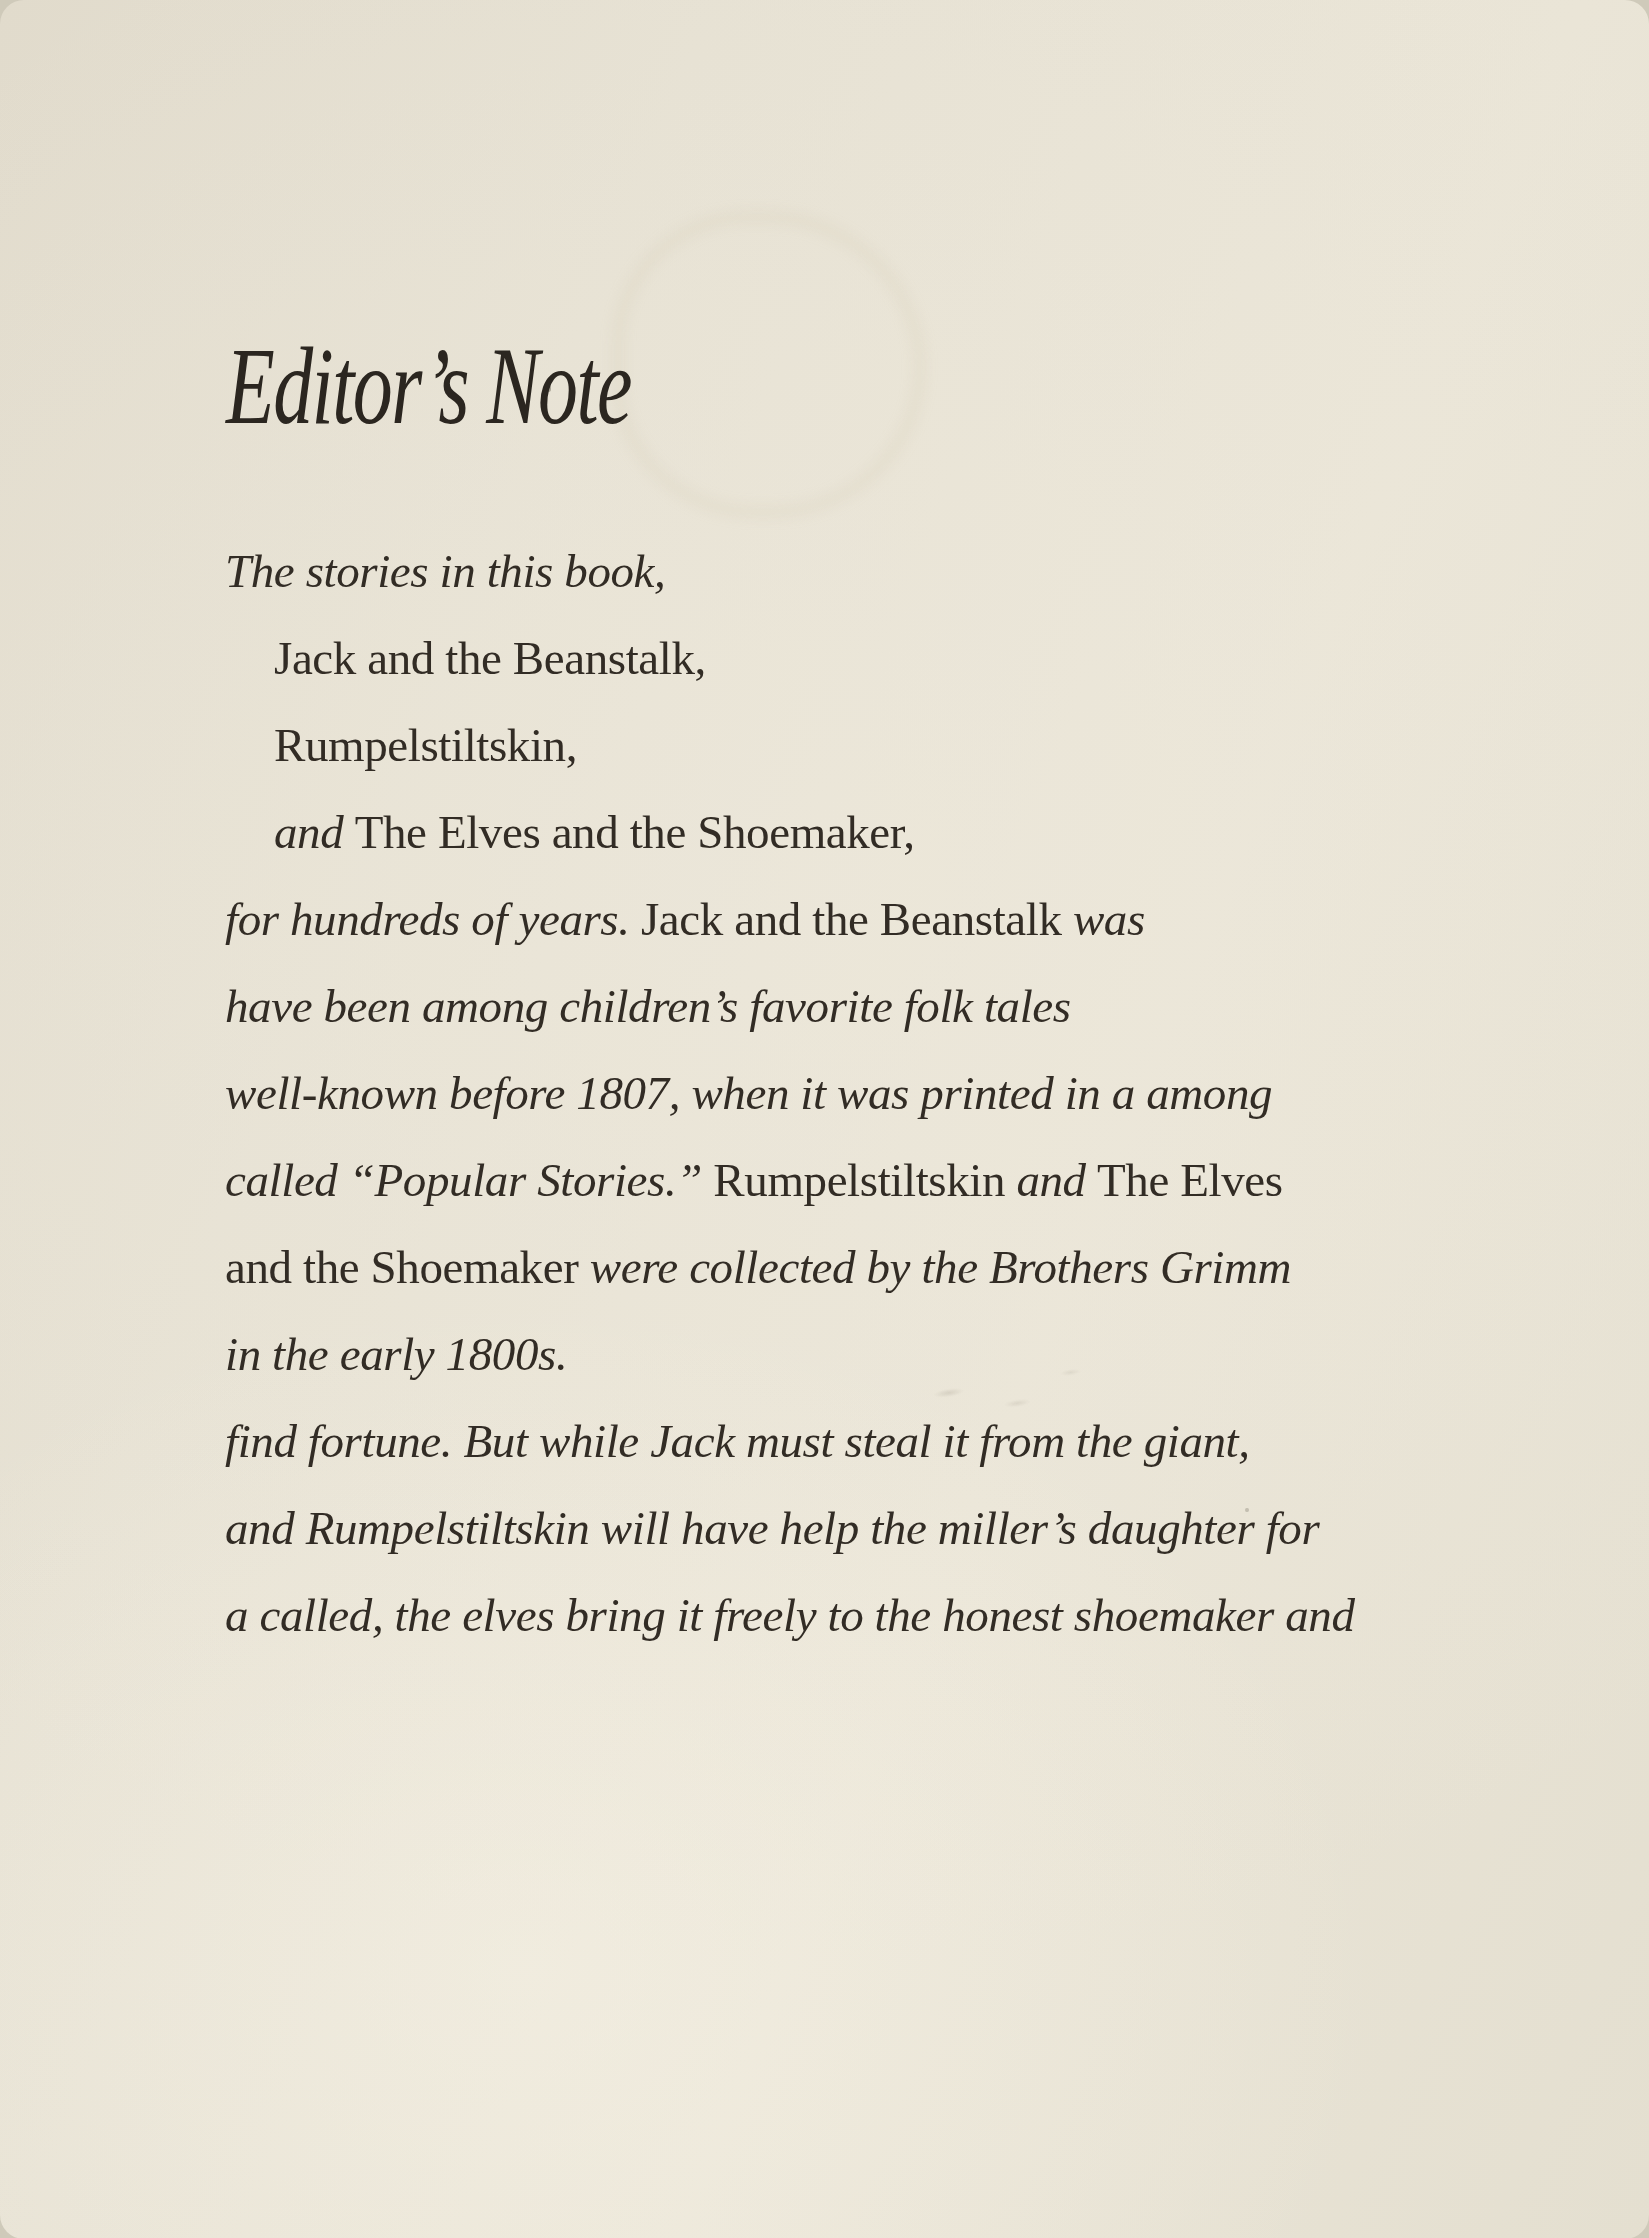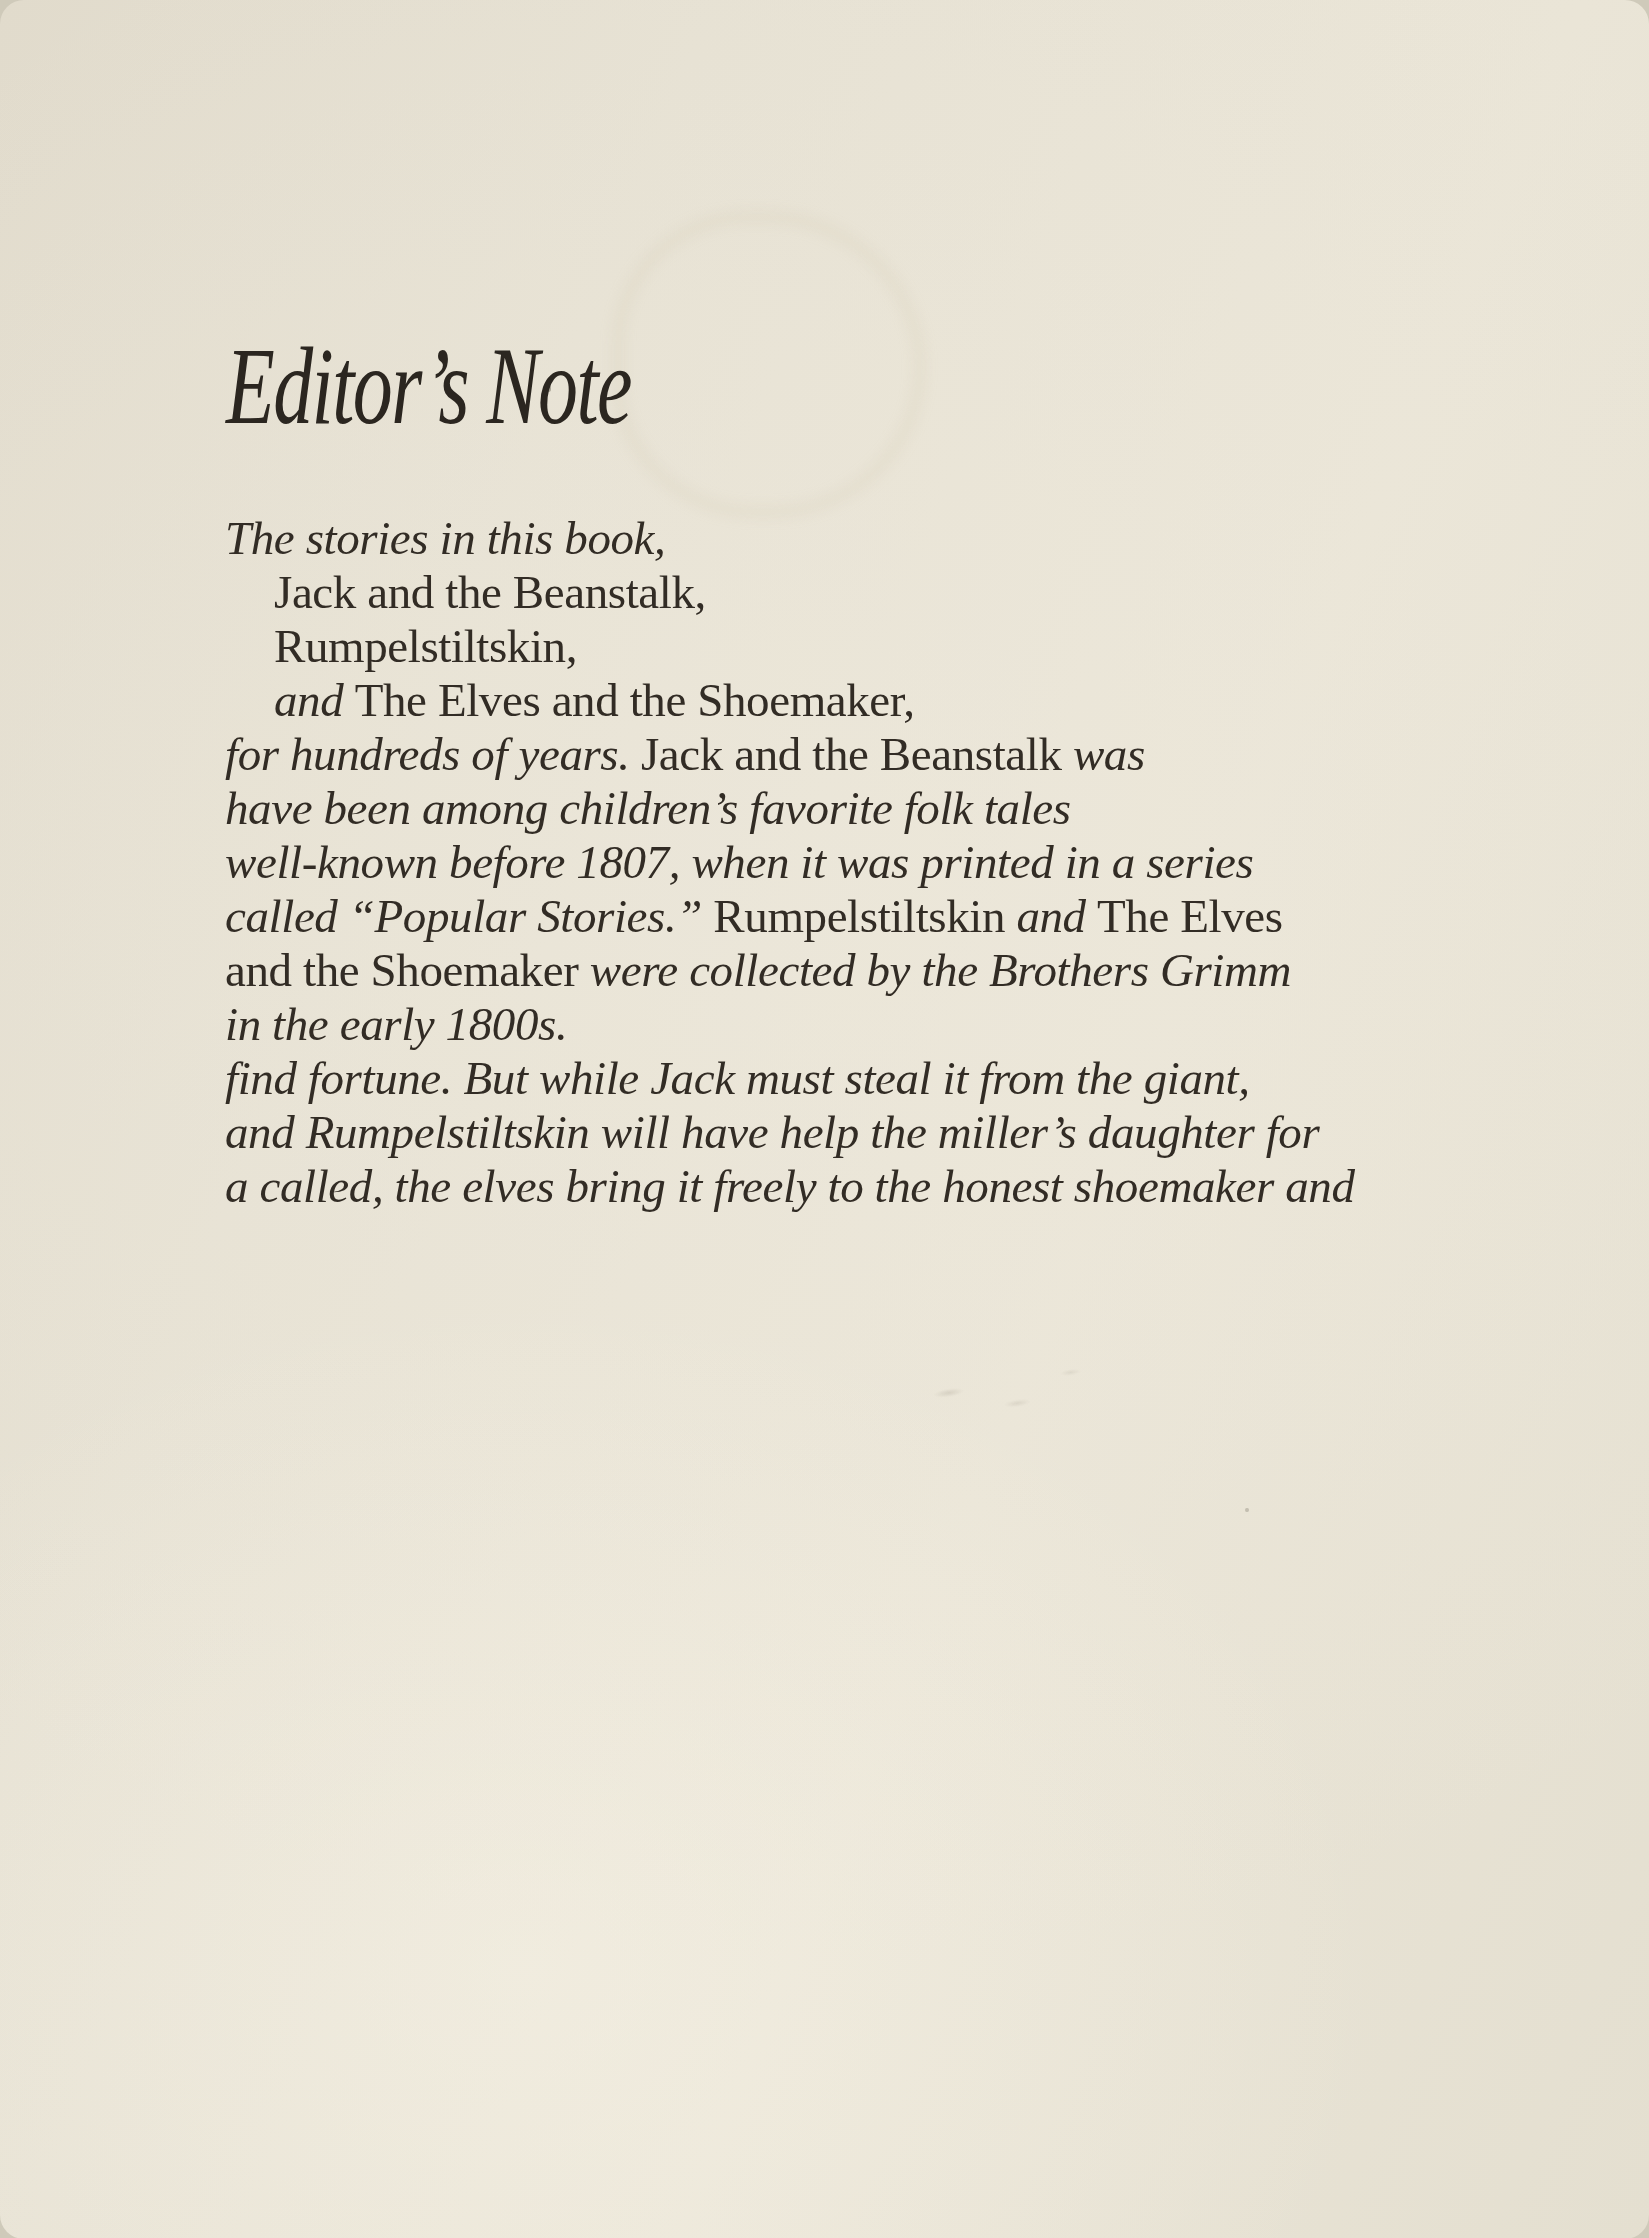--- a/index.html
+++ b/index.html
@@ -76,20 +76,21 @@
     left: 225px;
     top: 511px;
     width: 1408px;
     font-size: 47px;
     line-height: 54px;
     letter-spacing: -0.4px;
     color: #322c25;
   }
   .text-line {
     white-space: pre;
+    margin-top: 33px;
   }
   .text-line.indented {
     padding-left: 49px;
   }
   .seg-italic { font-style: italic; }
   .seg-roman  { font-style: normal; }
 </style>
 </head>
 <body>
 
@@ -101,21 +102,21 @@
 
   <h1 class="title">Editor’s Note</h1>
 
   <div class="body-text" id="body-text">
       <div class="text-line"><span class="seg-italic">The stories in this book,</span></div>
       <div class="text-line indented" style="padding-left: 49px;"><span class="seg-roman">Jack and the Beanstalk,</span></div>
       <div class="text-line indented" style="padding-left: 49px;"><span class="seg-roman">Rumpelstiltskin,</span></div>
       <div class="text-line indented" style="padding-left: 49px;"><span class="seg-italic">and </span><span class="seg-roman">The Elves and the Shoemaker,</span></div>
       <div class="text-line"><span class="seg-italic">for hundreds of years. </span><span class="seg-roman">Jack and the Beanstalk </span><span class="seg-italic">was</span></div>
       <div class="text-line"><span class="seg-italic">have been among children’s favorite folk tales</span></div>
-      <div class="text-line"><span class="seg-italic">well-known before 1807, when it was printed in a series</span></div>
+      <div class="text-line"><span class="seg-italic">well-known before 1807, when it was printed in a among</span></div>
       <div class="text-line"><span class="seg-italic">called “Popular Stories.” </span><span class="seg-roman">Rumpelstiltskin </span><span class="seg-italic">and </span><span class="seg-roman">The Elves</span></div>
       <div class="text-line"><span class="seg-roman">and the Shoemaker </span><span class="seg-italic">were collected by the Brothers Grimm</span></div>
       <div class="text-line"><span class="seg-italic">in the early 1800s.</span></div>
       <div class="text-line"><span class="seg-italic">find fortune. But while Jack must steal it from the giant,</span></div>
       <div class="text-line"><span class="seg-italic">and Rumpelstiltskin will have help the miller’s daughter for</span></div>
       <div class="text-line"><span class="seg-italic">a called, the elves bring it freely to the honest shoemaker and</span></div>
     </div>
 </div>
 
 

